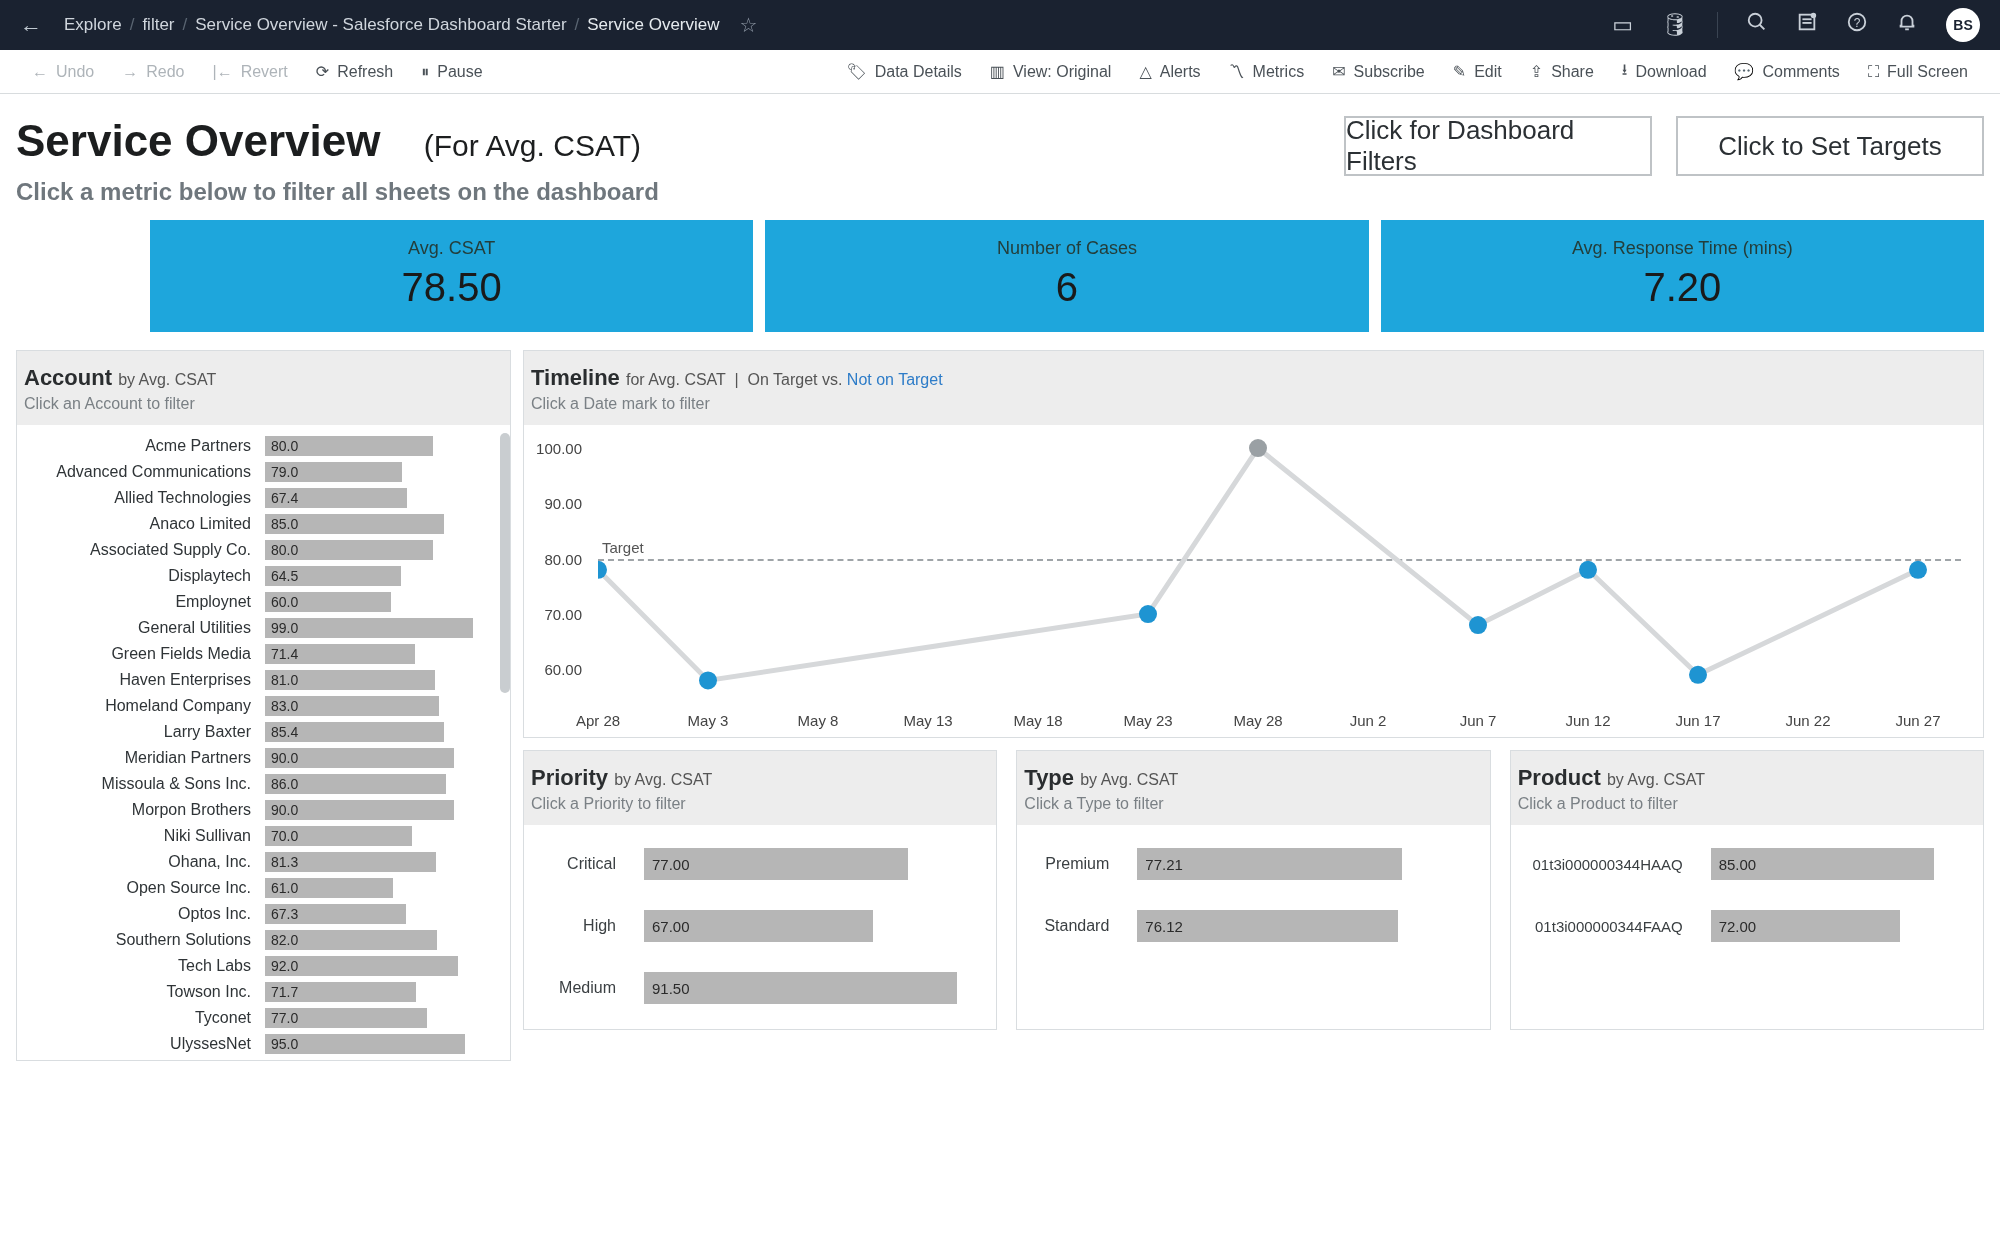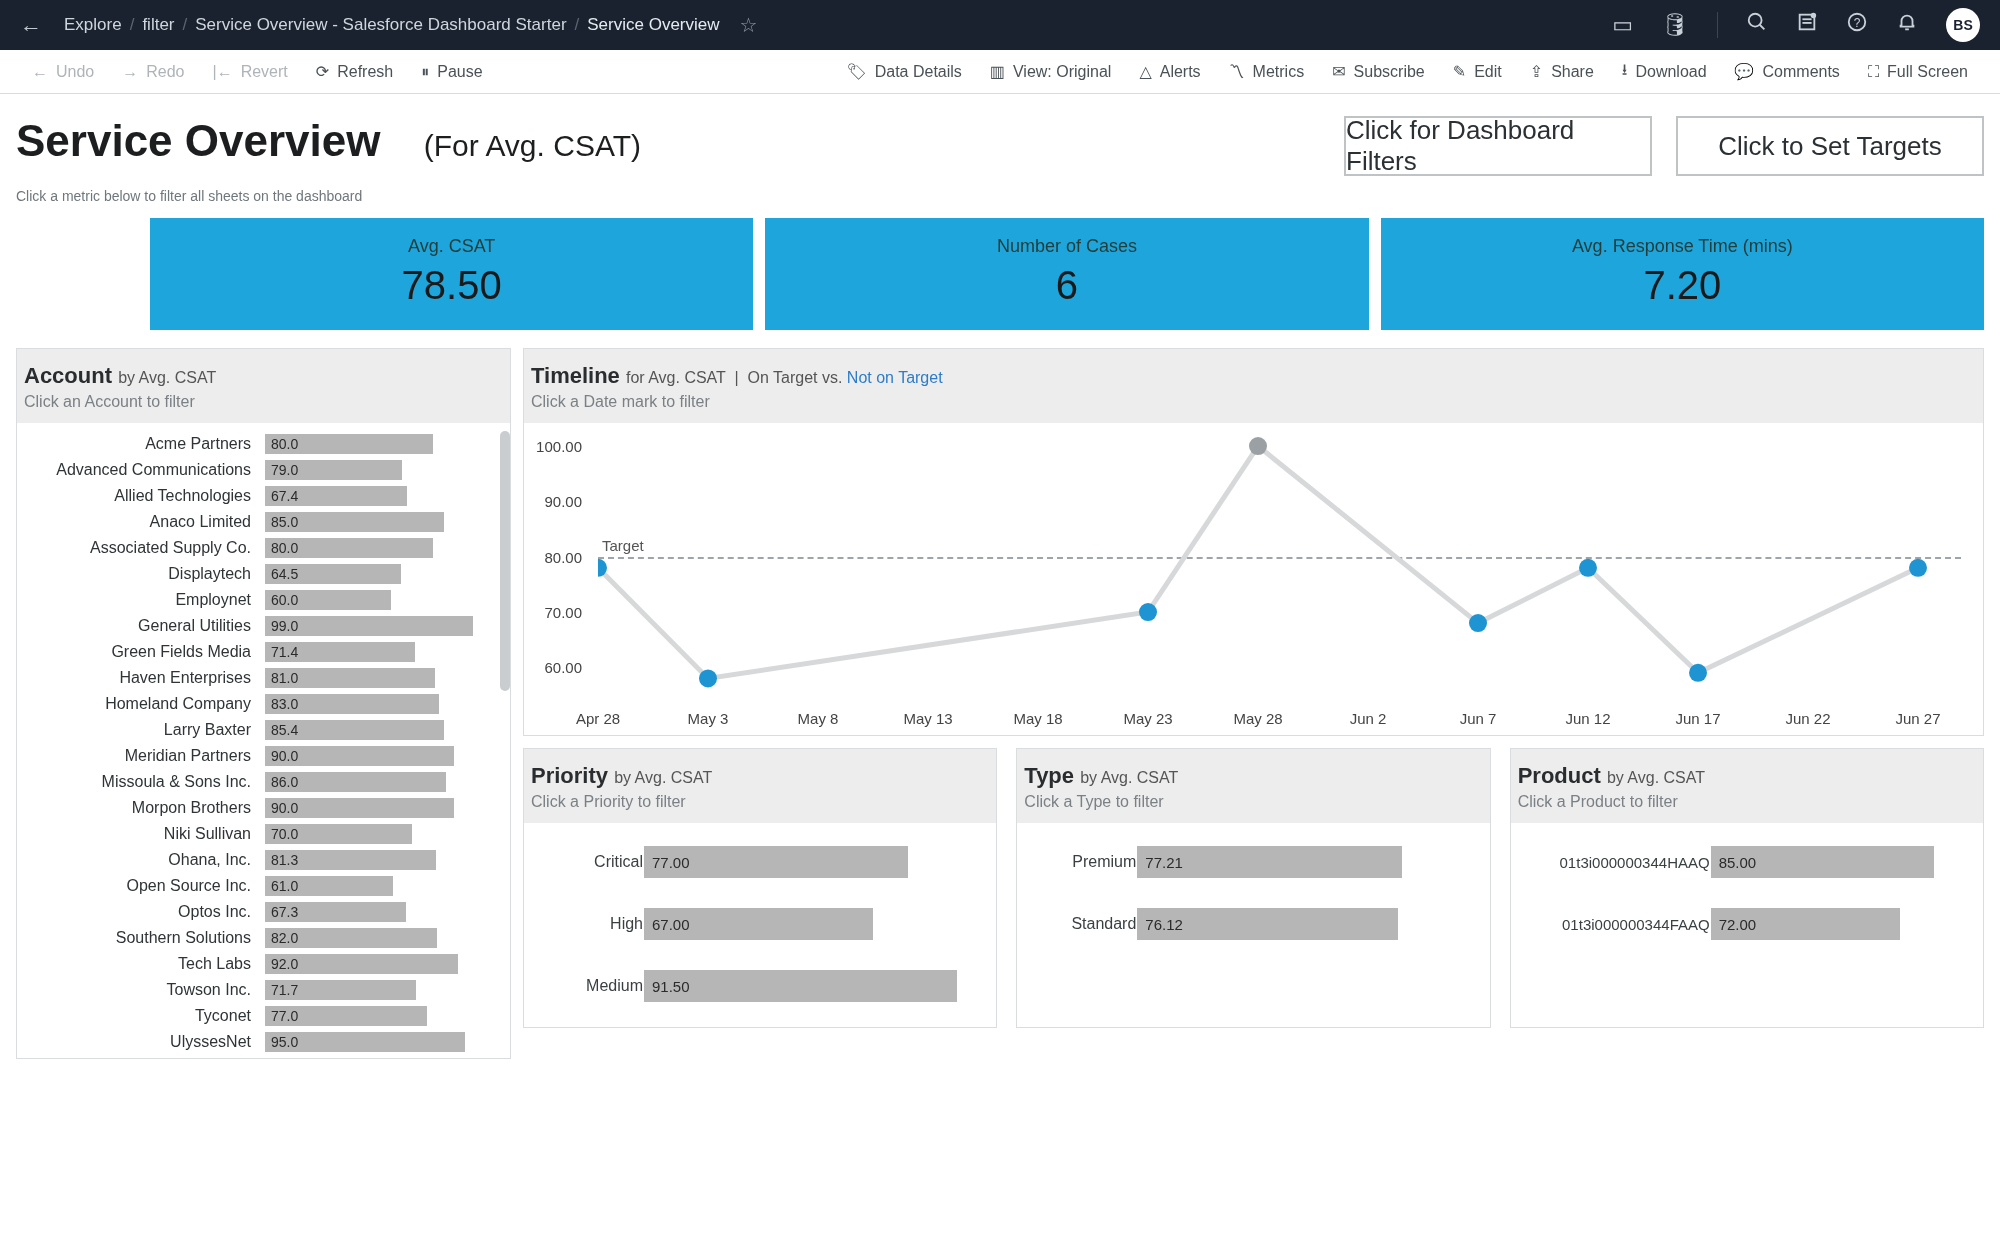--- a/index.html
+++ b/index.html
@@ -20,21 +20,21 @@
   
   .toolbar { height: 44px; border-bottom: 1px solid #d8dcde; display: flex; align-items: center; padding: 0 18px; font-size: 16px; color: #4a5157; }
   .toolbar .tbtn { display: flex; align-items: center; gap: 8px; padding: 0 14px; cursor: pointer; }
   .toolbar .tbtn.dim { color: #aeb4b9; }
   .toolbar .spacer { flex: 1; }
   
   
   .title-row { display: flex; align-items: flex-start; padding: 22px 16px 14px 16px; }
   .title-row h1 { font-size: 44px; font-weight: 600; color: #1c1e1f; }
   .title-row h1 .sub { font-size: 30px; font-weight: 500; margin-left: 31px; }
-  .title-row .subtitle { font-size: 14px; color: #6f777d; margin-top: 22px; }
+  .title-row .subtitle { font-size: 24px; color: #6f777d; margin-top: 12px; font-weight: bold; }
   .title-right { margin-left: auto; display: flex; gap: 24px; }
   .big-btn { border: 2px solid #bfc3c6; background: #fff; height: 60px; display: flex; align-items: center; justify-content: center; font-size: 26px; color: #2b3034; cursor: pointer; }
   .big-btn:first-child { width: 308px; }
   .big-btn:last-child { width: 308px; }
   
   
   .kpis { display: flex; gap: 12px; padding: 0 16px 18px 150px; }
   .kpi { flex: 1; background: #1ea6dc; color: #0b2b3a; text-align: center; padding: 18px 0 22px 0; }
   .kpi .klabel { font-size: 18px; color: #24332a; opacity: 0.9; }
   .kpi .kvalue { font-size: 40px; font-weight: 400; margin-top: 6px; color: #1a1a1a; }
@@ -64,21 +64,21 @@
   .tl-ylabel { position: absolute; right: calc(100% - 58px); font-size: 15px; color: #444; transform: translateY(-50%); }
   .tl-xlabel { position: absolute; bottom: 8px; font-size: 15px; color: #444; transform: translateX(-50%); white-space: nowrap; }
   .tl-plot { position: absolute; left: 74px; right: 22px; top: 12px; bottom: 40px; }
   .tl-target-line { position: absolute; left: 0; right: 0; border-top: 2px dashed #9fa4a8; }
   .tl-target-text { position: absolute; font-size: 15px; color: #555; }
   .head-link { color: #2d7cc8; }
   
   
   .bottom3 { display: grid; grid-template-columns: 1fr 1fr 1fr; gap: 19px; }
   .hbar-row { display: flex; align-items: center; height: 62px; font-size: 16px; }
-  .hbar-name { width: 110px; text-align: right; padding-right: 1px; color: #3a3f42; }
+  .hbar-name { width: 110px; text-align: right; padding-right: 28px; color: #3a3f42; }
   .hbar-name.wide { width: 190px; font-size: 15px; }
   .hbar-area { flex: 1; position: relative; height: 40px; }
   .hbar { position: absolute; top: 4px; height: 32px; background: #b6b6b6; display: flex; align-items: center; padding-left: 8px; font-size: 15px; color: #2b2b2b; }
 </style>
 </head>
 <body>
 
 <div class="topbar">
   <span class="back-arrow">←</span>
   <span class="crumb">Explore</span>

